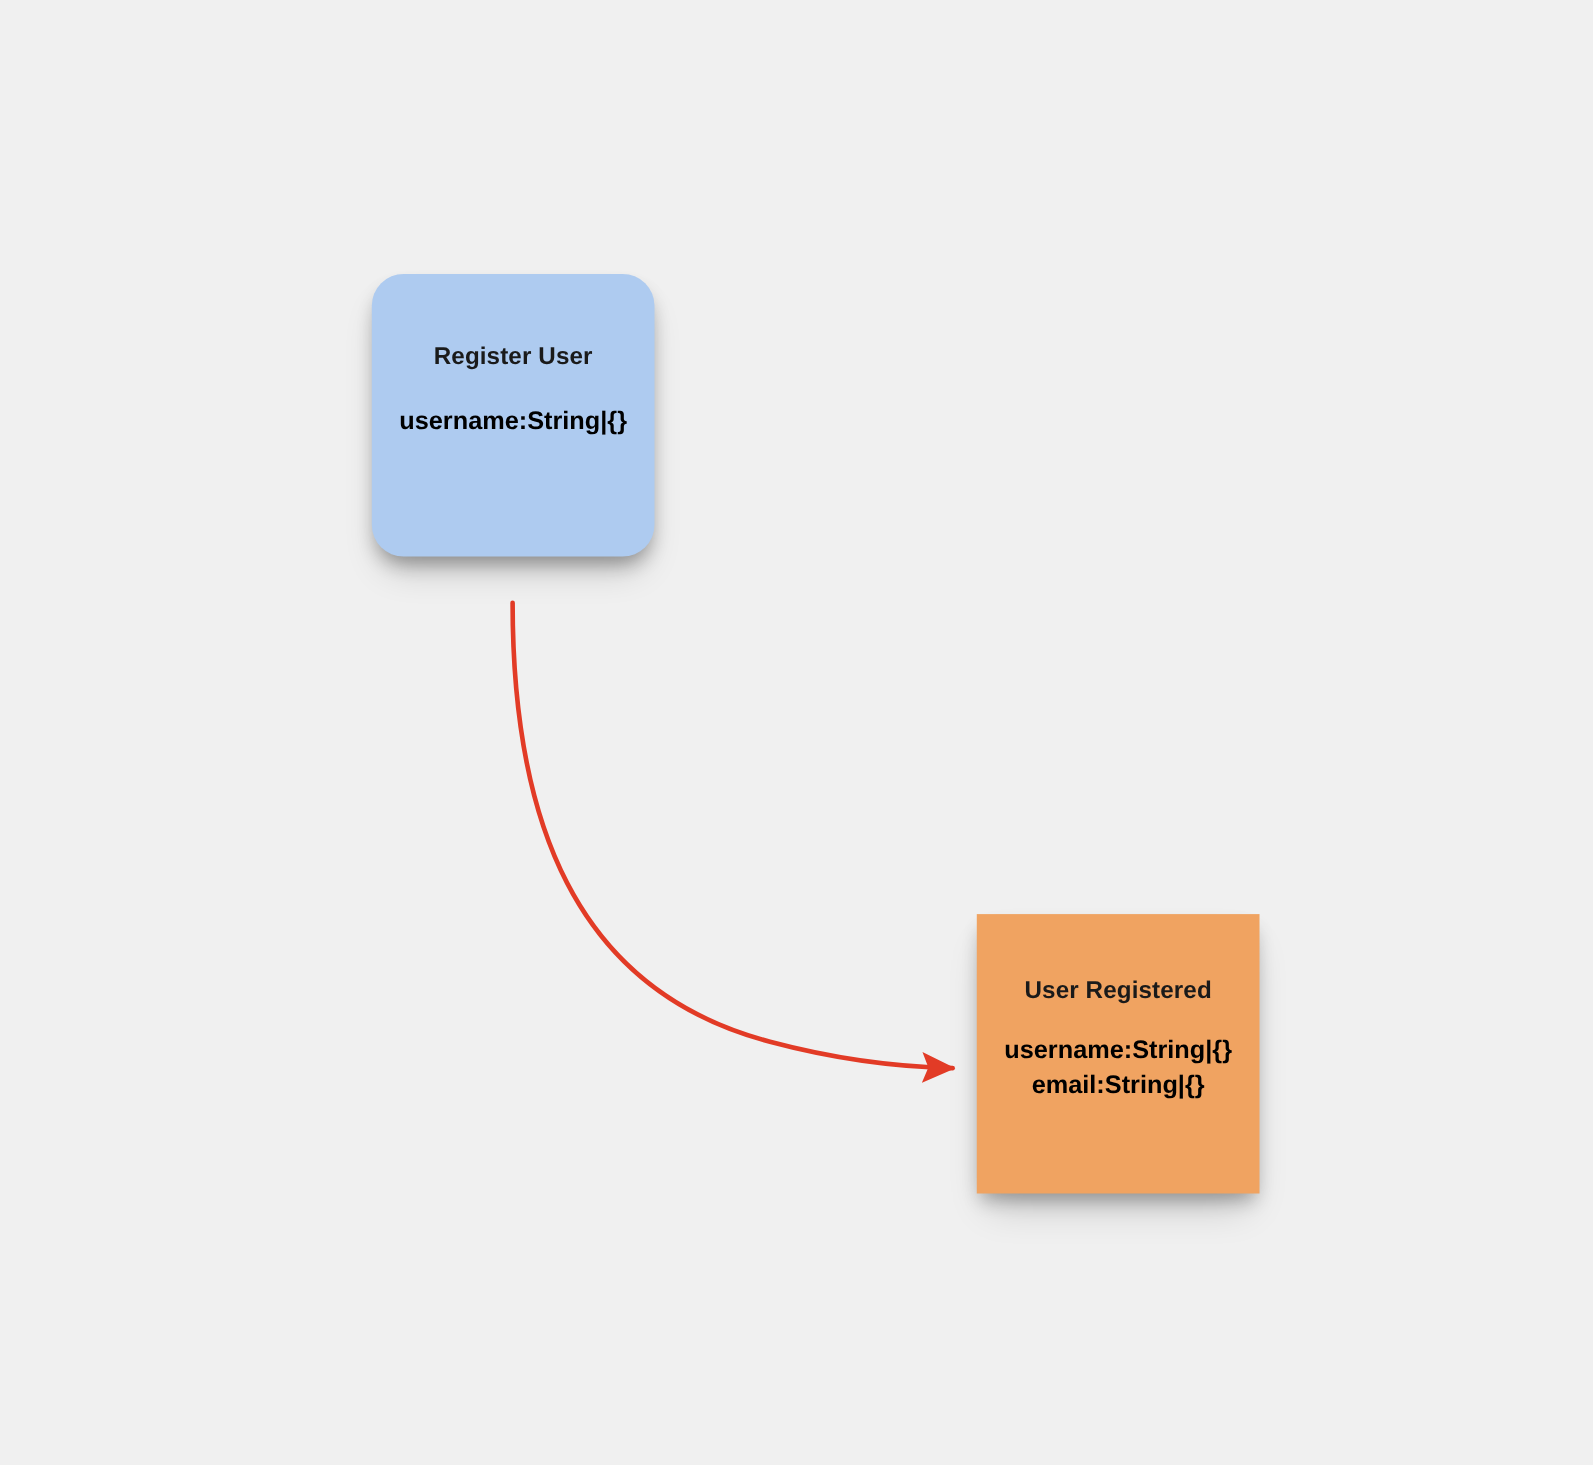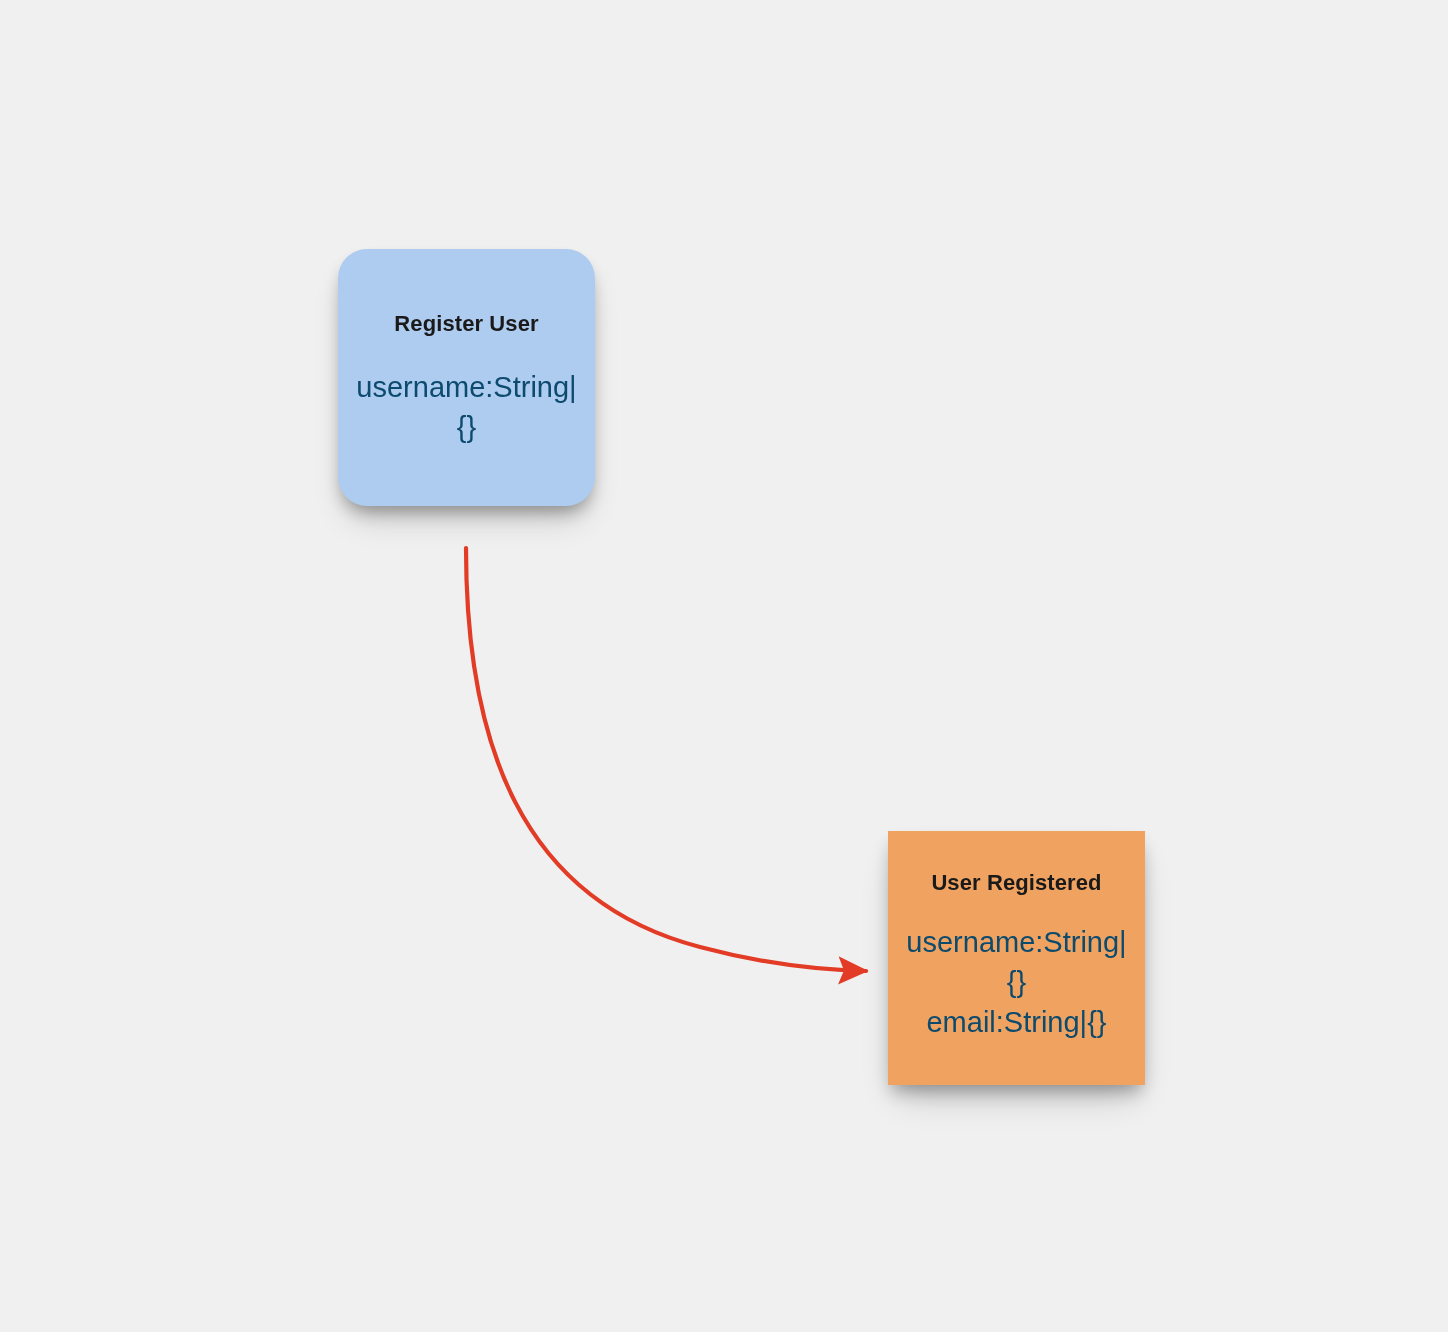--- a/index.html
+++ b/index.html
@@ -53,24 +53,24 @@
     font-size: 22px;
     font-weight: bold;
     letter-spacing: 0.1px;
     line-height: 1.2;
     margin-top: 48px;
     color: #1a1a1a;
   }
 
   .sticky-body {
     margin-top: 30px;
-    font-size: 29px;
+    font-size: 23px;
     line-height: 1.38;
-    font-weight: normal;
-    color: #0c4a6e;
+    font-weight: bold;
+    color: #000000;
     width: 100%;
     word-break: break-word;
   }
 
   .sticky-field {
     display: block;
   }
 
   
   #card-register-user {
@@ -84,21 +84,21 @@
 
   
   #card-user-registered {
     left: 888px;
     top: 831px;
     width: 257px;
     height: 254px;
     background: #f0a361;
   }
   #card-user-registered .sticky-title {
-    margin-top: 25px;
+    margin-top: 42px;
   }
   #card-user-registered .sticky-body {
     margin-top: 26px;
   }
 </style>
 </head>
 <body>
 
 <div id="canvas">
 

